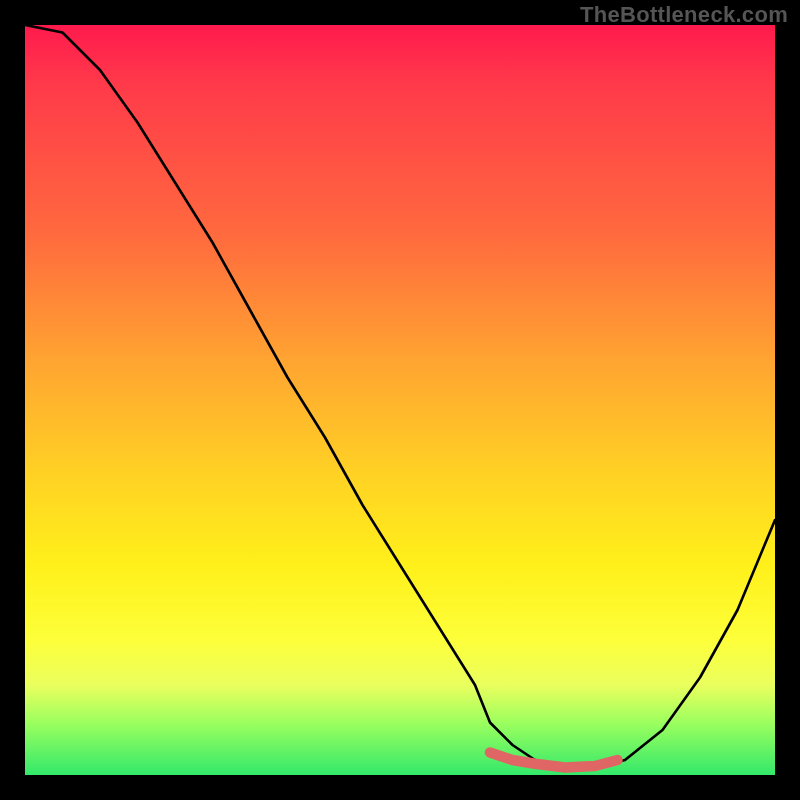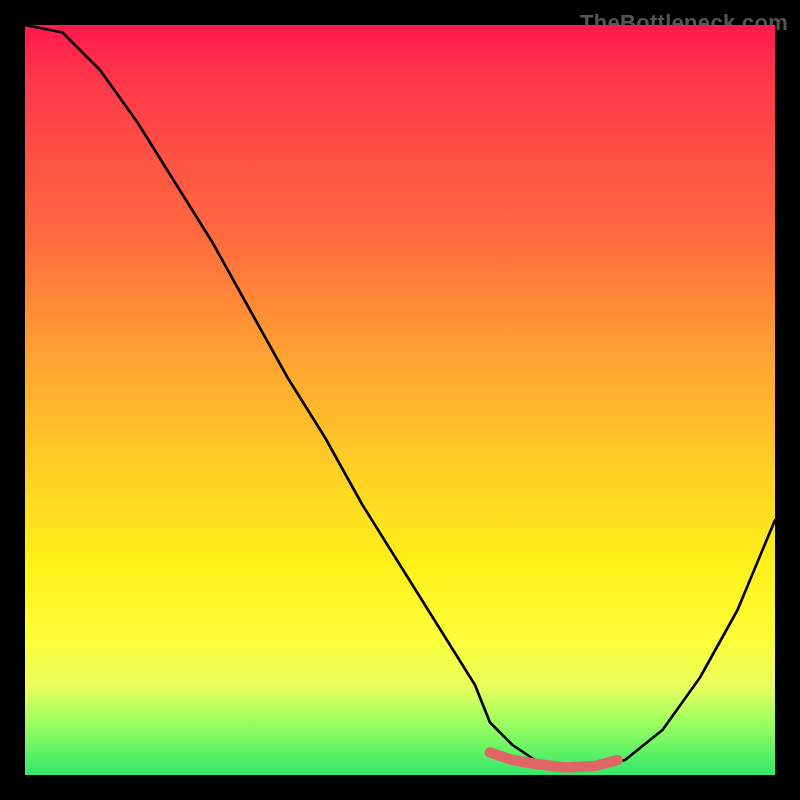--- a/index.html
+++ b/index.html
@@ -45,21 +45,20 @@
   }
   .watermark {
     position: absolute;
     top: 2px;
     right: 12px;
     color: #555;
     font-size: 22px;
     font-weight: 600;
     letter-spacing: 0.3px;
     user-select: none;
-    margin-top: 8px;
   }
 </style>
 </head>
 <body>
 
 <div class="frame">
   <div class="watermark">TheBottleneck.com</div>
 
   <div class="plot-area">
     <div class="gradient"></div>

